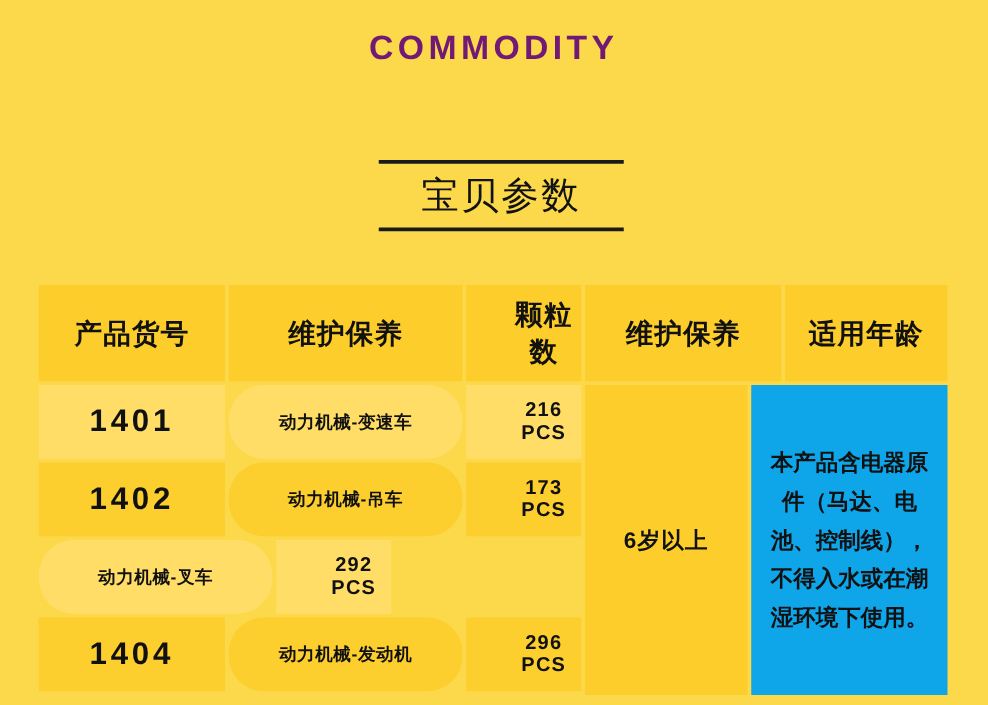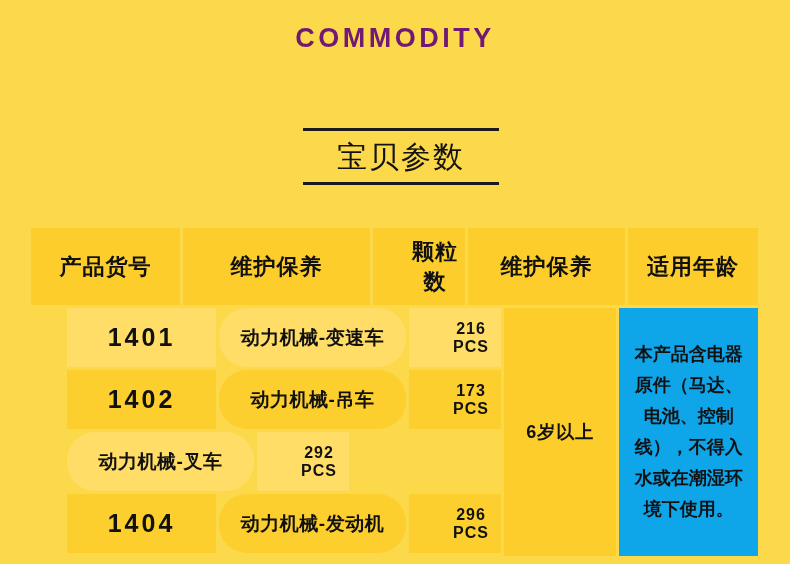--- a/index.html
+++ b/index.html
@@ -107,21 +107,21 @@
     font-weight: bold;
     letter-spacing: 1px;
   }
 
   
   .row-body .cell { height: 59px; font-weight: bold; }
   .row-odd  .cell { background: #ffdd66; }
   .row-even .cell { background: #fcce2e; }
 
   .cell-code { font-size: 25px; letter-spacing: 3px; font-weight: normal; }
-  .cell-name { font-size: 19px; letter-spacing: 0.5px; border-radius: 28px; }
+  .cell-name { font-size: 14px; letter-spacing: 0.5px; border-radius: 28px; }
   .cell-qty  { font-size: 16px; letter-spacing: 1px; font-weight: normal; }
   .cell-age {
     height: 248px;
     background: #fccd2b;
     font-size: 18px;
     font-weight: bold;
     letter-spacing: 1px;
   }
   .cell-maint {
     height: 248px;
@@ -131,21 +131,20 @@
     line-height: 31px;
     padding: 0 10px;
     text-align: center;
     letter-spacing: 0px;
   }
 
   
   .body-grid {
     display: flex;
     gap: 3px;
-    margin-left: 36px;
   }
   .left-rows {
     display: flex;
     flex-direction: column;
     gap: 3px;
   }
   .sub-row { display: flex; gap: 3px; }
 </style>
 </head>
 <body>

